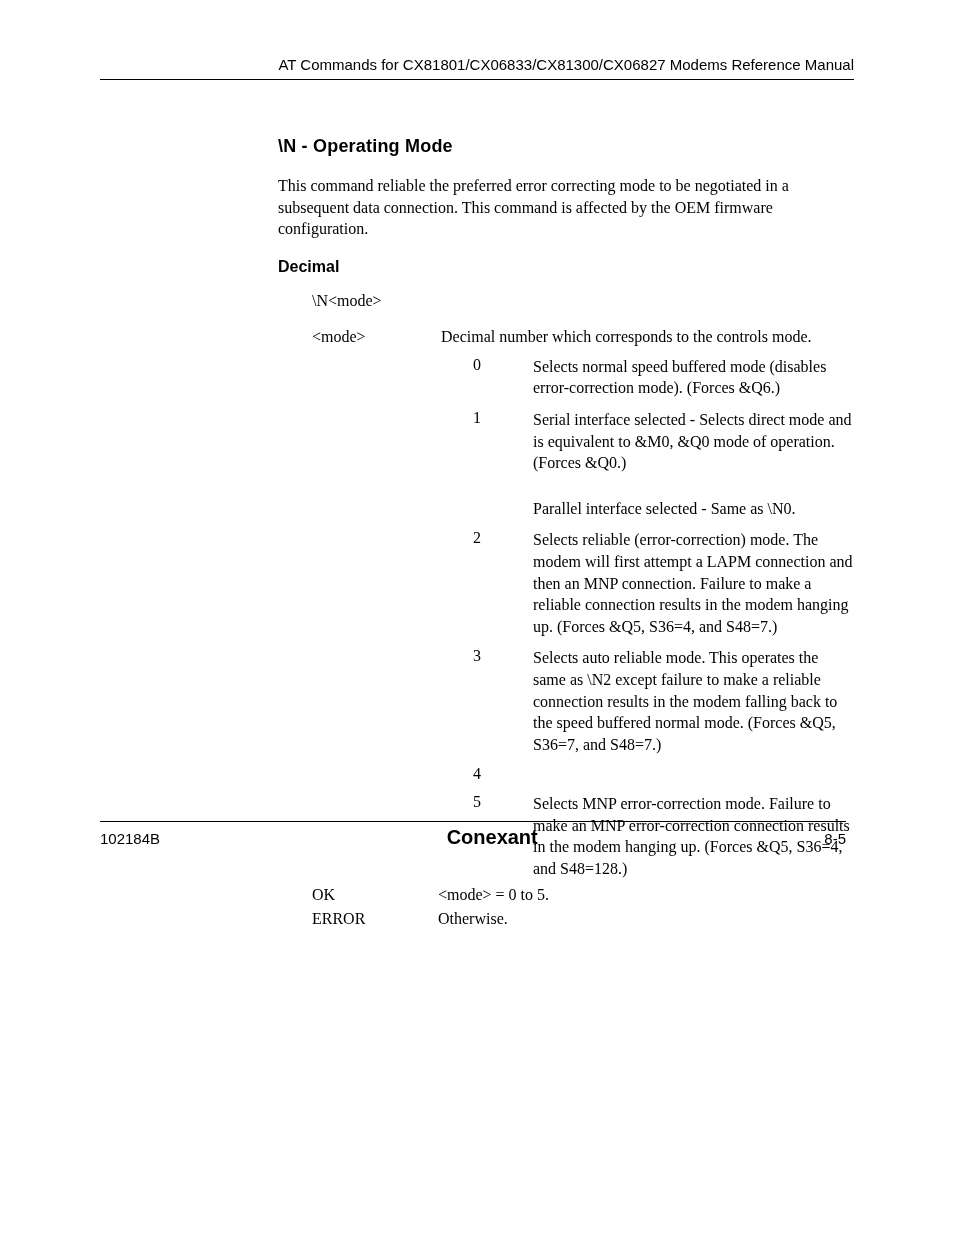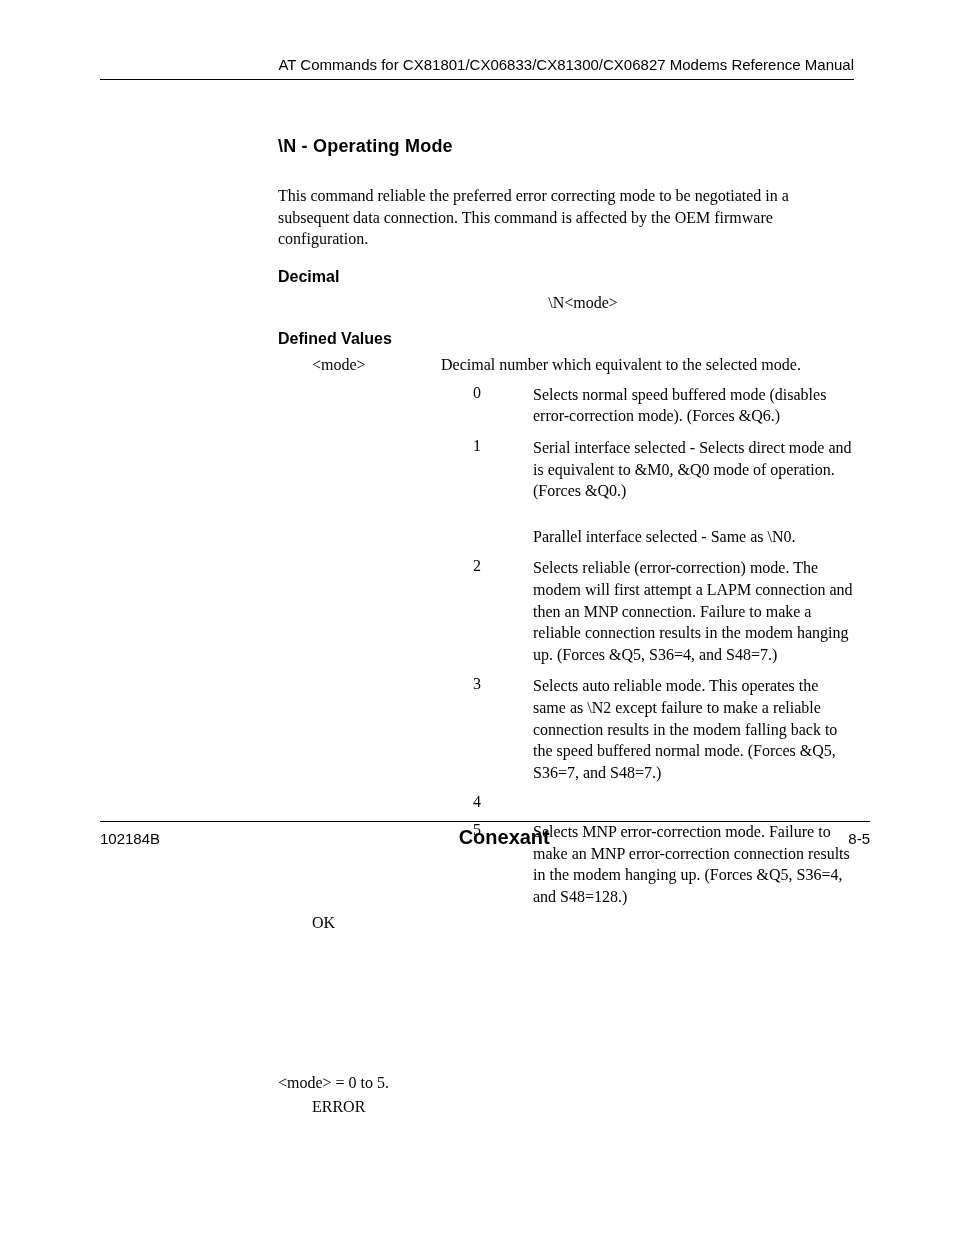--- a/index.html
+++ b/index.html
@@ -28,35 +28,35 @@
   }
   .content {
     padding-top: 56px;
     padding-left: 178px;   
     padding-right: 0;
   }
   h2.section-title {
     font-family: Arial, "Helvetica Neue", Helvetica, sans-serif;
     font-weight: 700;
     font-size: 18px;
-    margin: 0 0 28px 0;
+    margin: 0 0 18px 0;
     letter-spacing: 0.2px;
   }
   p.intro {
     margin: 0 0 18px 0;
     line-height: 1.35;
   }
   h3.sub {
     font-family: Arial, "Helvetica Neue", Helvetica, sans-serif;
     font-weight: 700;
     font-size: 16px;
     margin: 0 0 8px 0;
   }
   .indent-1 { padding-left: 34px; }
-  .syntax-line { margin: 8px 0 18px 0; text-align: center; }
+  .syntax-line { margin: 16px 0 18px 0; }
 
   .dv-row {
     display: flex;
     align-items: flex-start;
   }
   .dv-param {
     width: 163px;
     flex: 0 0 163px;
     padding-left: 34px;
     box-sizing: border-box;
@@ -74,34 +74,33 @@
     padding-left: 195px; 
     box-sizing: content-box;
   }
   .val-text { flex: 1; line-height: 1.35; }
   .val-text .extra { margin-top: 24px; }
 
   .rc-row {
     display: flex;
     align-items: flex-start;
     margin-top: 6px;
-    flex-direction: column;
   }
   .rc-key {
     width: 160px;
     flex: 0 0 160px;
     padding-left: 34px;
     box-sizing: border-box;
   }
   .rc-text { flex: 1; }
 
   .footer {
     position: absolute;
     left: 100px;
-    right: 84px;
+    right: 108px;
     bottom: 40px;
   }
   .footer-rule {
     border-top: 1px solid #000;
     height: 0;
     margin-bottom: 4px;
   }
   .footer-line {
     display: flex;
     justify-content: space-between;
@@ -127,25 +126,24 @@
 
   <div class="content">
 
     <h2 class="section-title">\N - Operating Mode</h2>
 
     <p class="intro">This command reliable the preferred error correcting mode to be negotiated in a subsequent data connection. This command is affected by the OEM firmware configuration.</p>
 
     <h3 class="sub">Decimal</h3>
     <p class="syntax-line indent-1">\N&lt;mode&gt;</p>
 
-    <h3 class="sub">Defined Values</h3>
 
     <div class="dv-row">
       <div class="dv-param">&lt;mode&gt;</div>
-      <div class="dv-desc">Decimal number which equivalent to the selected mode.</div>
+      <div class="dv-desc">Decimal number which corresponds to the controls mode.</div>
     </div>
 
     <div class="val-row">
       <div class="val-key">0</div>
       <div class="val-text">Selects normal speed buffered mode (disables error-correction mode). (Forces &amp;Q6.)</div>
     </div>
 
     <div class="val-row">
       <div class="val-key">1</div>
       <div class="val-text">

